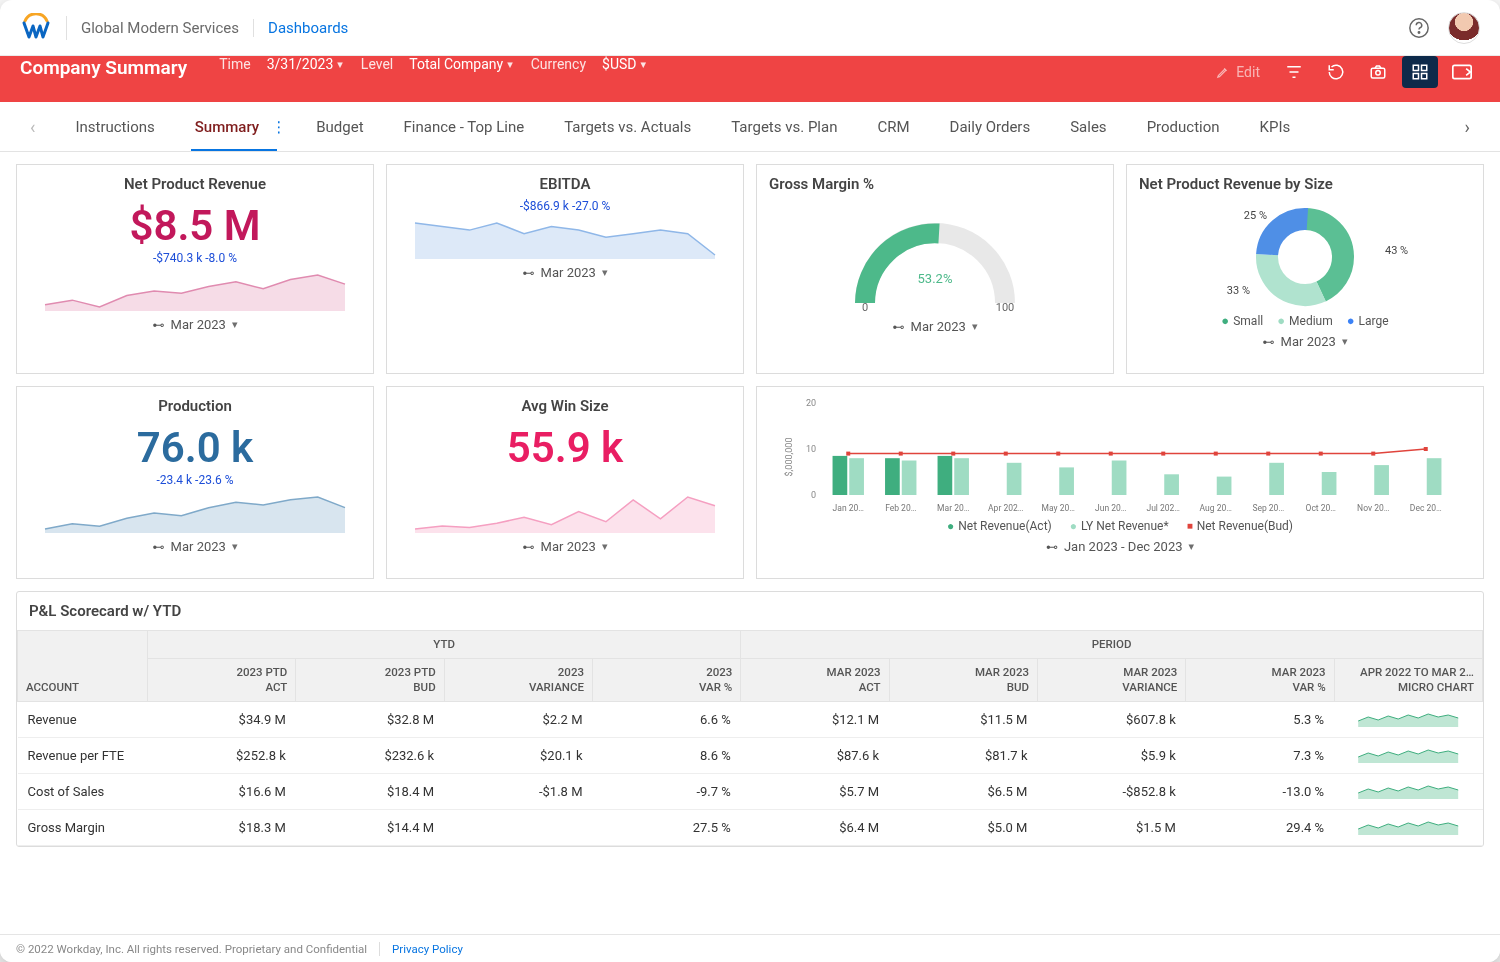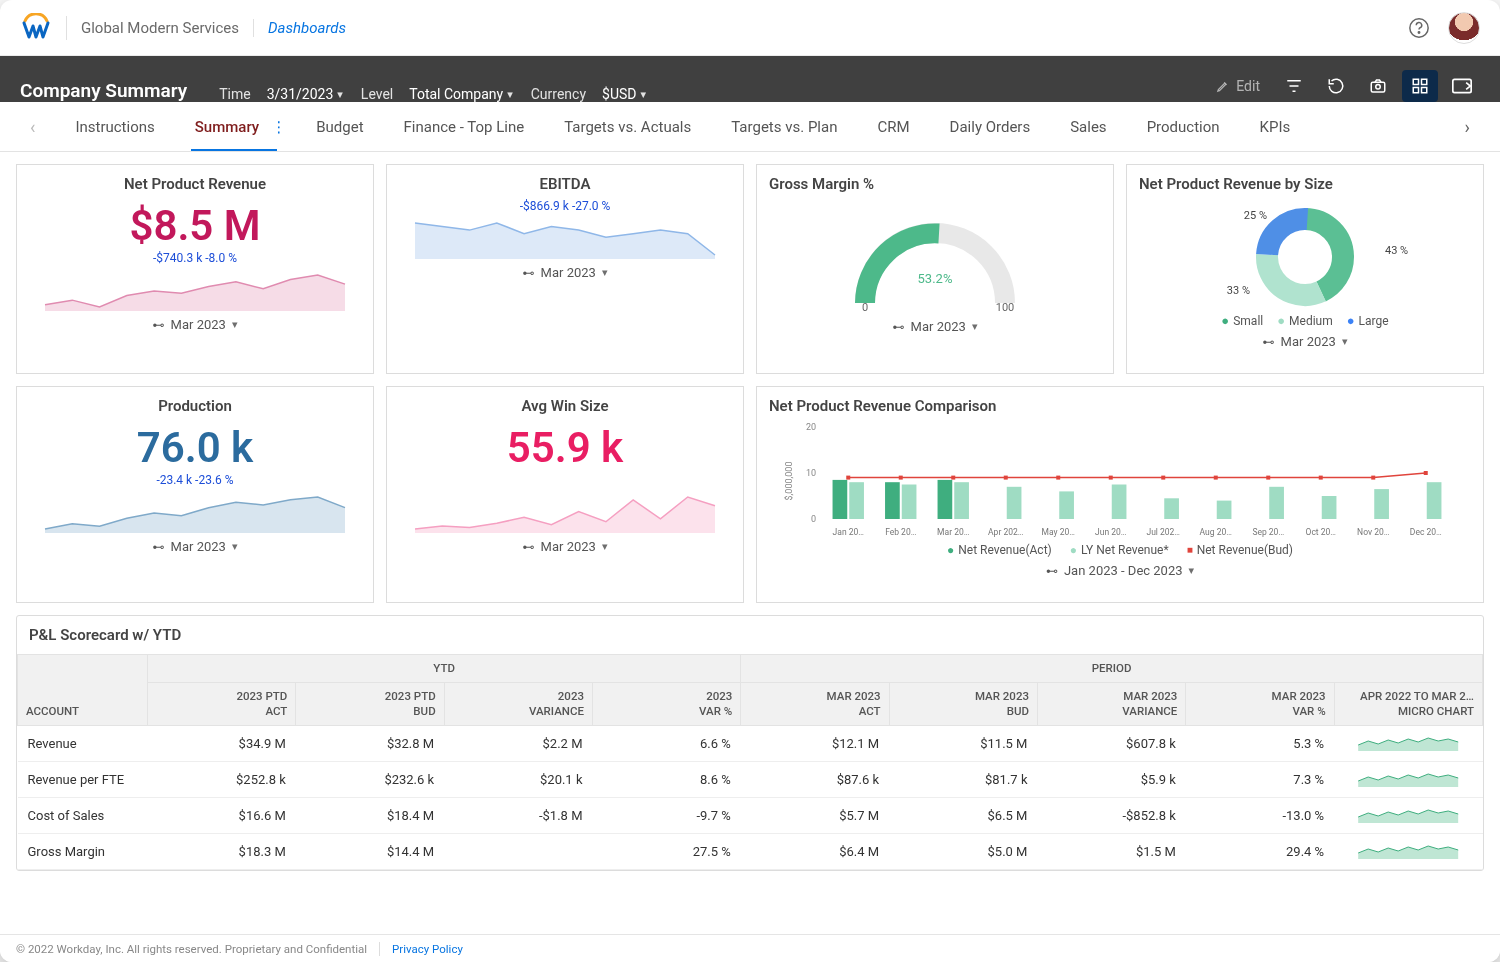--- a/index.html
+++ b/index.html
@@ -1,25 +1,25 @@
 <!DOCTYPE html>
 <html><head>
 <meta charset="utf-8">
 <style>
   * { box-sizing: border-box; margin: 0; padding: 0; }
   body { font-family: -apple-system, BlinkMacSystemFont, "Segoe UI", Roboto, sans-serif; background: #fff; color: #333; width: 1500px; height: 962px; overflow: hidden; border-radius: 12px; box-shadow: 0 8px 30px rgba(0,0,0,0.35); position: relative; }
   .topbar { display: flex; align-items: center; height: 56px; padding: 0 20px; border-bottom: 1px solid #ebebeb; }
   .logo { width: 32px; height: 32px; display:flex; align-items:center; justify-content:center; }
   .top-sep { width:1px; height:24px; background:#e0e0e0; margin:0 14px; }
   .org-name { color:#6a6a6a; font-size:15px; }
-  .crumb-link { color:#0875e1; font-size:15px; margin-left:14px; padding-left:14px; border-left:1px solid #e0e0e0;font-style:italic; }
+  .crumb-link { color:#0875e1; font-size:15px; margin-left:14px; padding-left:14px; border-left:1px solid #e0e0e0; }
   .top-right { margin-left:auto; display:flex; align-items:center; gap:18px; }
   .help-icon { width:22px; height:22px; color:#666; }
   .avatar { width:32px; height:32px; border-radius:50%; background: radial-gradient(circle at 50% 30%, #f2c9b0 35%, #7a2b2b 36% 70%, #fff 71%); border:1px solid #ddd; }
-  .bluebar { background:#404040; color:#fff; height:46px; display:flex; align-items:flex-end; padding:0 20px; gap:10px; font-size:14px; }
+  .bluebar { background:#ef4444; color:#fff; height:46px; display:flex; align-items:flex-start; padding:0 20px; gap:10px; font-size:14px; }
   .bluebar h1 { font-size:19px; font-weight:600; margin-right:14px; }
   .bb-label { opacity:.85; margin-left:8px; }
   .bb-val { margin-left:6px; display:inline-flex; align-items:center; gap:4px; cursor:pointer; }
   .chev { font-size:11px; opacity:.85; }
   .bb-right { margin-left:auto; display:flex; align-items:center; gap:6px; }
   .bb-btn { width:36px; height:32px; display:flex; align-items:center; justify-content:center; border-radius:4px; cursor:pointer; color:#fff; }
   .bb-btn.dark { background:#0d2a4a; }
   .edit-btn { display:flex; align-items:center; gap:6px; opacity:.6; padding:0 10px; }
   .tabbar { height:50px; display:flex; align-items:center; padding:0 30px; gap:40px; border-bottom:1px solid #e3e3e3; font-size:15px; color:#555; position:relative; }
   .tab { cursor:pointer; padding:14px 0; position:relative; }
@@ -268,21 +268,20 @@
         <path d="M0,36 L27.272727272727273,33.09090909090909 L54.54545454545455,34.54545454545455 L81.81818181818181,30.18181818181818 L109.0909090909091,24.363636363636363 L136.36363636363635,31.636363636363637 L163.63636363636363,18.545454545454547 L190.9090909090909,28.727272727272727 L218.1818181818182,6.90909090909091 L245.45454545454547,25.81818181818182 L272.7272727272727,4 L300,12.727272727272727" fill="none" stroke="#f59fc1" stroke-width="1.5"></path>
       </svg>
     <div class="card-footer">
         <span class="pin">⊷</span>
         <span>Mar 2023</span>
         <span class="chev">▾</span>
       </div>
   </div>
 
   <div class="card wide">
-    <h3>Net Product Revenue Comparison</h3>
     <svg class="comp-chart" id="comp-chart" viewBox="0 0 680 120">
         <text x="36" y="101" font-size="9" fill="#888" text-anchor="end">0</text>
         <text x="36" y="55" font-size="9" fill="#888" text-anchor="end">10</text>
         <text x="36" y="9" font-size="9" fill="#888" text-anchor="end">20</text>
         <text x="12" y="60" font-size="9" fill="#888" text-anchor="middle" transform="rotate(-90 12 60)">$,000,000</text>
         <rect x="52.55" y="58.9" width="14.700000000000001" height="39.1" fill="#3fae7f"></rect>
         <rect x="69.25" y="61.199999999999996" width="14.700000000000001" height="36.800000000000004" fill="#9fdcc3"></rect>
         <text x="68.25" y="114" font-size="8.5" fill="#777" text-anchor="middle">Jan 20…</text>
         <rect x="105.05" y="61.199999999999996" width="14.700000000000001" height="36.800000000000004" fill="#3fae7f"></rect>
         <rect x="121.75" y="63.5" width="14.700000000000001" height="34.5" fill="#9fdcc3"></rect>

